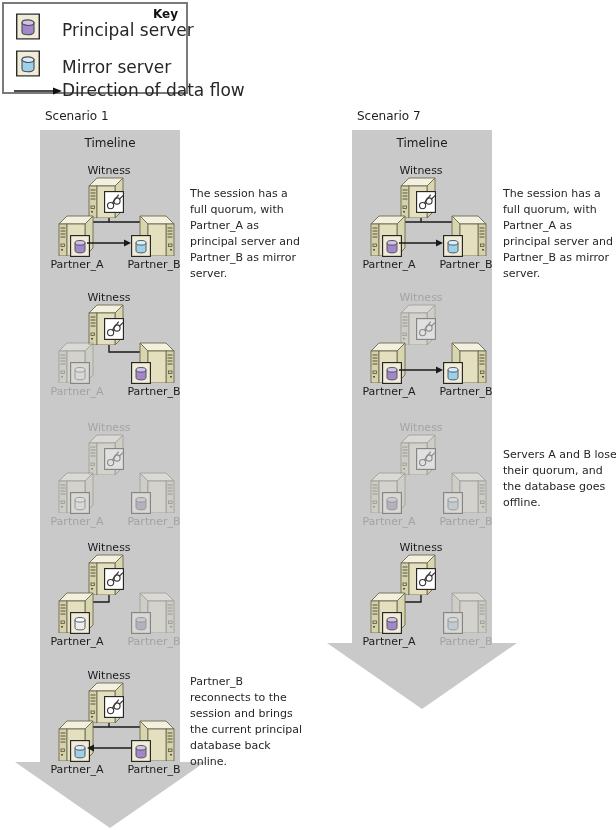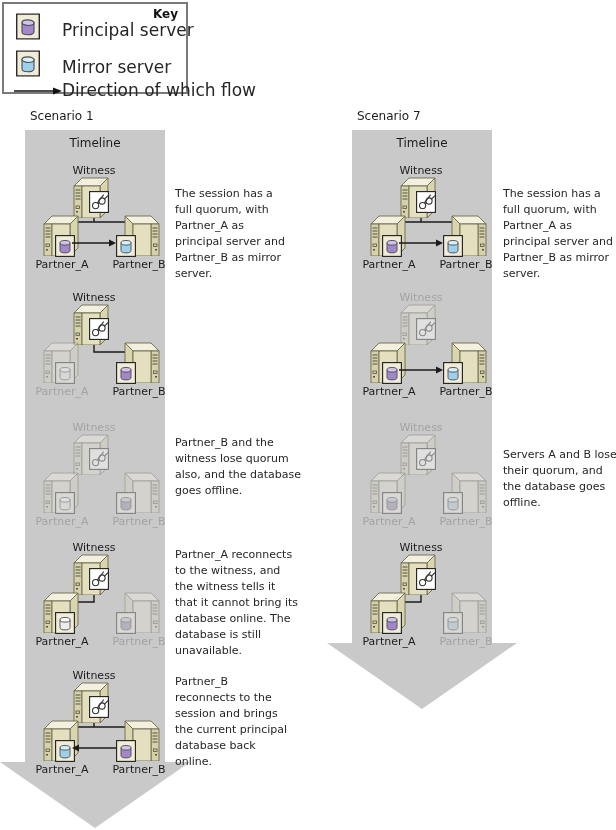--- a/index.html
+++ b/index.html
@@ -15,21 +15,21 @@
   
   .keybox{position:absolute;left:2px;top:2px;width:186px;height:92px;border:2px solid #7a7a7a;background:#fff}
   .key-title{position:absolute;right:8px;top:3px;font-size:12px;font-weight:bold;color:#111}
   .key-sq{position:absolute;left:12px;width:24px;height:27px}
   .key-lbl{position:absolute;left:58px;font-size:17px;color:#262626;white-space:nowrap}
   .key-arrow{position:absolute;left:10px;top:81px;width:48px;height:12px}
 
   
   .sc-title{position:absolute;left:5px;top:-21px;font-size:12px;color:#1c1c1c;white-space:nowrap}
   .scenario{position:absolute}
-  #s1{left:25px;top:130px;width:300px;height:700px}
+  #s1{left:40px;top:130px;width:300px;height:700px}
   #s2{left:352px;top:130px;width:264px;height:582px}
   .tl-body{position:absolute;left:0;top:0;width:140px;background:var(--c-gray)}
   #s1 .tl-body{height:632px}
   #s2 .tl-body{height:513px}
   .tl-head{position:absolute;left:-25px;width:0;height:0;
     border-left:95px solid transparent;border-right:95px solid transparent;
     border-top:66px solid var(--c-gray)}
   #s1 .tl-head{top:632px}
   #s2 .tl-head{top:513px}
   .tl-label{position:absolute;left:0;top:6px;width:140px;text-align:center;font-size:12px;color:#1c1c1c}
@@ -101,21 +101,21 @@
       </svg>
     <div class="key-lbl" style="top:16px">Principal server</div>
     <svg class="key-sq db-mirror" style="top:46px" viewBox="0 0 20 22">
         <use href="#sym-db"></use>
       </svg>
     <div class="key-lbl" style="top:53px">Mirror server</div>
     <svg class="key-arrow" viewBox="0 0 48 12">
       <line x1="0" y1="6" x2="40" y2="6" stroke="#111" stroke-width="1.5"></line>
       <polygon points="39,2.5 48,6 39,9.5" fill="#111"></polygon>
     </svg>
-    <div class="key-lbl" style="top:76px">Direction of which flow</div>
+    <div class="key-lbl" style="top:76px">Direction of data flow</div>
   </div>
 
   <div id="s1" class="scenario">
     <div class="sc-title">Scenario 1</div>
     <div class="tl-body"></div>
     <div class="tl-head"></div>
     <div class="tl-label">Timeline</div>
 
     <div class="step" style="top:34px">
       <svg class="lines">
@@ -209,21 +209,20 @@
       <div class="node partner-b dim">
         <svg class="tower" viewBox="0 0 36 42">
             <use href="#sym-tower"></use>
           </svg>
         <svg class="db db-principal" viewBox="0 0 20 22">
             <use href="#sym-db"></use>
           </svg>
       </div>
       <div class="nlabel lbl-a dim-label">Partner_A</div>
       <div class="nlabel lbl-b dim-label">Partner_B</div>
-      <div class="desc" style="top:14px;width:140px">Partner_B and the witness lose quorum also, and the database goes offline.</div>
     </div>
 
     <div class="step" style="top:411px">
       <svg class="lines">
           <path d="M69,50 V61 H37 V67" fill="none" stroke="#1a1a1a" stroke-width="1.4"></path>
         </svg>
       <div class="node witness-node">
         <svg class="tower" viewBox="0 0 36 42">
             <use href="#sym-tower"></use>
           </svg>
@@ -243,21 +242,20 @@
       <div class="node partner-b dim">
         <svg class="tower" viewBox="0 0 36 42">
             <use href="#sym-tower"></use>
           </svg>
         <svg class="db db-principal" viewBox="0 0 20 22">
             <use href="#sym-db"></use>
           </svg>
       </div>
       <div class="nlabel lbl-a">Partner_A</div>
       <div class="nlabel lbl-b dim-label">Partner_B</div>
-      <div class="desc" style="top:6px;width:126px">Partner_A reconnects to the witness, and the witness tells it that it cannot bring its database online. The database is still unavailable.</div>
     </div>
 
     <div class="step" style="top:539px">
       <svg class="lines">
           <path d="M69,48 V58 M37,58 H112 M37,58 V66 M112,58 V66" fill="none" stroke="#1a1a1a" stroke-width="1.4"></path>
         </svg>
       <div class="node witness-node">
         <svg class="tower" viewBox="0 0 36 42">
             <use href="#sym-tower"></use>
           </svg>

